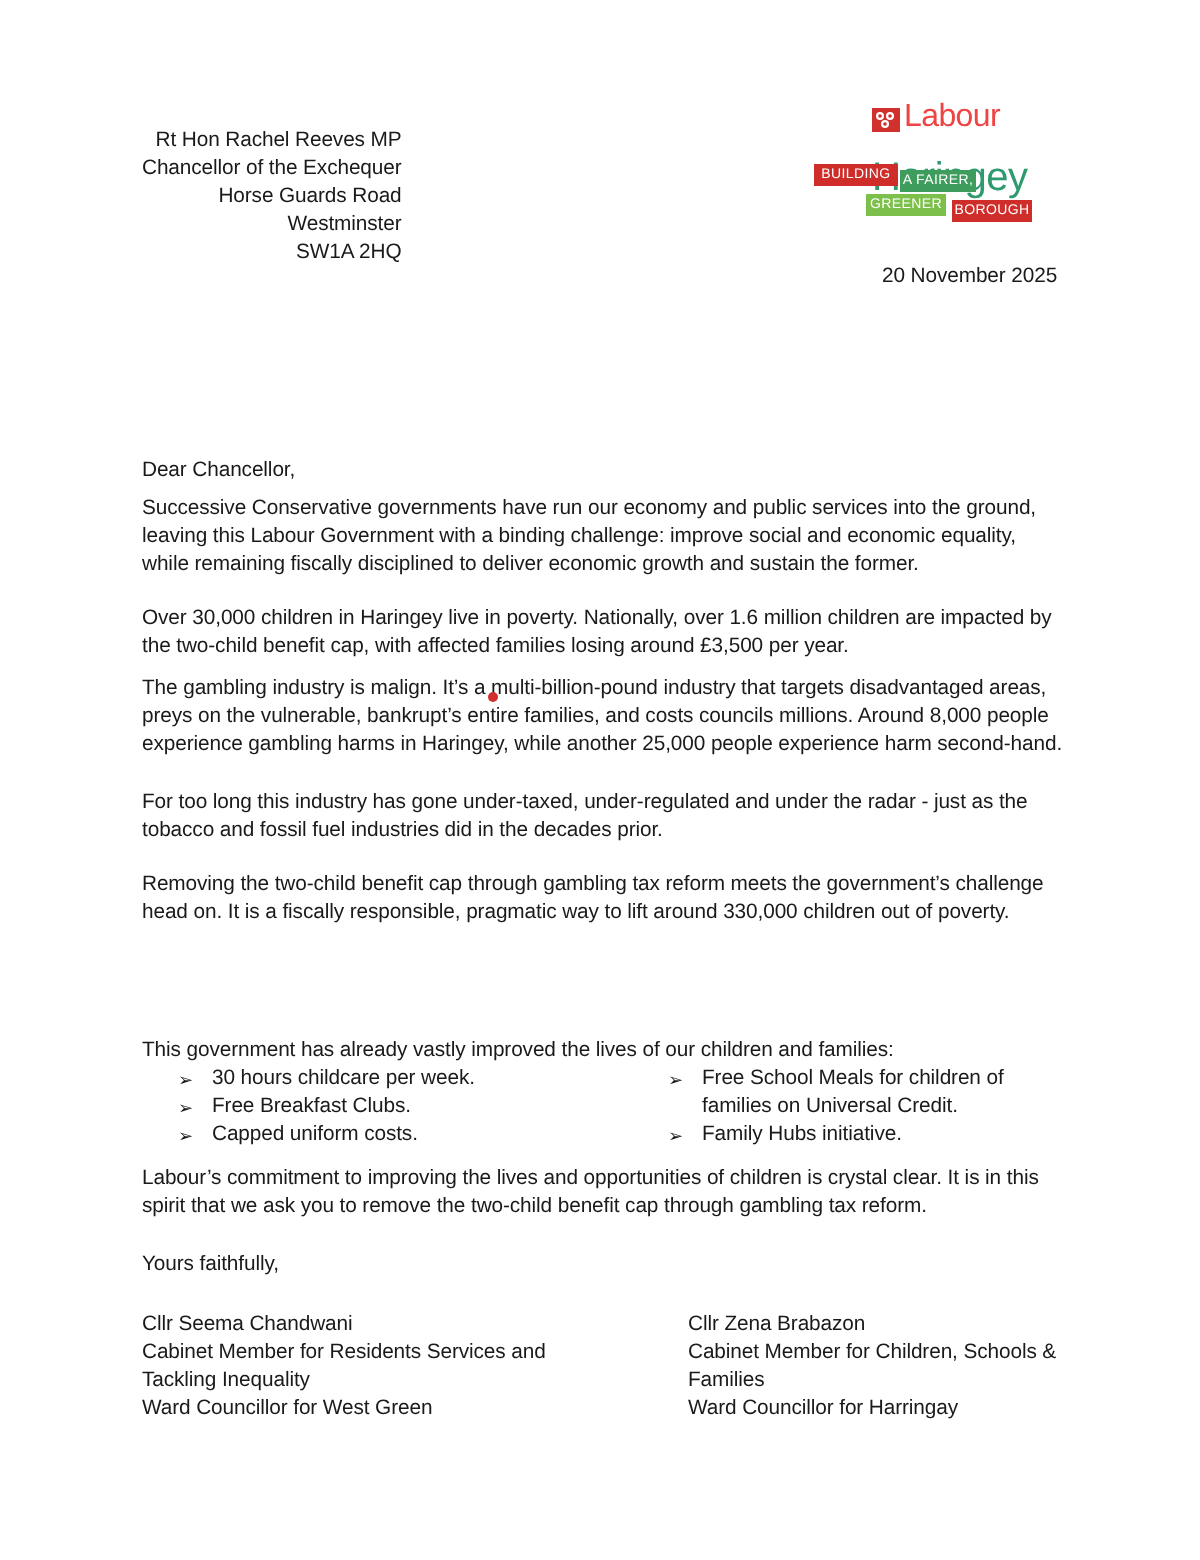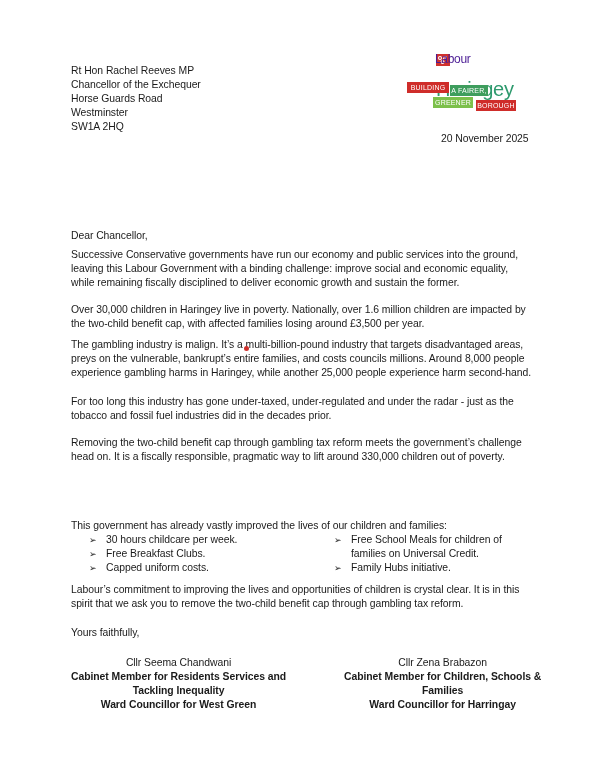--- a/index.html
+++ b/index.html
@@ -5,41 +5,41 @@
   html, body { margin: 0; padding: 0; background: #ffffff; }
   body { width: 600px; height: 780px; position: relative; overflow: hidden;
          font-family: "Liberation Sans", sans-serif; color: #1a1a1a; }
   .page { position: absolute; left: 0; top: 0; width: 600px; height: 780px; background: #fff; }
   .txt { font-size: 10.4px; line-height: 14px; letter-spacing: -0.05px; }
   .abs { position: absolute; }
 
   
   .logo { position: absolute; left: 404px; top: 30px; width: 140px; height: 90px; }
   .logo-h { position: absolute; left: 32px; top: 0; font-size: 20px; font-weight: normal; color: #2e9a6e; letter-spacing: -0.3px; line-height: 22px; margin-top: 48px; }
-  .logo-l { position: absolute; left: 31px; top: 18px; font-size: 12px; color: #4c1d95; letter-spacing: -0.3px; line-height: 22px; }
+  .logo-l { position: absolute; left: 48px; top: 18px; font-size: 16px; color: #ef4444; letter-spacing: -0.3px; line-height: 22px; }
   .rose { position: absolute; left: 32px; top: 24px; width: 14px; height: 12px; }
   .tag { position: absolute; font-size: 7px; color: #fff; text-align: center; line-height: 11px; height: 11px; letter-spacing: 0.2px; }
   .tag.red { background: #cf2d2a; }
   .tag.green { background: #3e9d5d; }
   .tag.lgreen { background: #7cc04b; }
 
   .address { left: 71px; top: 64px; }
-  .address div { height: 14px; }
+  .address div { height: 14px; text-align: right; }
   .date { left: 441px; top: 132px; }
   .salutation { left: 71px; top: 181px; margin-top: 48px; }
   .para { left: 71px; width: 460px; text-align: justify; }
   .para span.l { display: block; height: 14px; white-space: nowrap; }
   .bullets { left: 71px; top: 533px; width: 470px; }
   .bcol { position: absolute; top: 0; }
   .bitem { position: relative; height: 14px; white-space: nowrap; }
   .arrow { position: absolute; left: 0; top: 0; font-size: 9px; }
   .btext { position: absolute; left: 17px; top: 0; }
-  .sig { top: 671px; text-align: center; }
+  .sig { top: 671px; }
   .sig div { height: 14px; white-space: nowrap; }
-  .bold { font-weight: bold; }
+  .bold { font-weight: normal; }
   .cursor-dot { position: absolute; left: 244px; top: 346px; width: 5px; height: 5px; border-radius: 50%; background: #d0312d; }
 </style>
 </head>
 <body>
 
 <div class="page">
 
   <div class="logo">
     <div class="logo-h">Haringey</div>
     <svg class="rose" viewBox="0 0 14 12">

